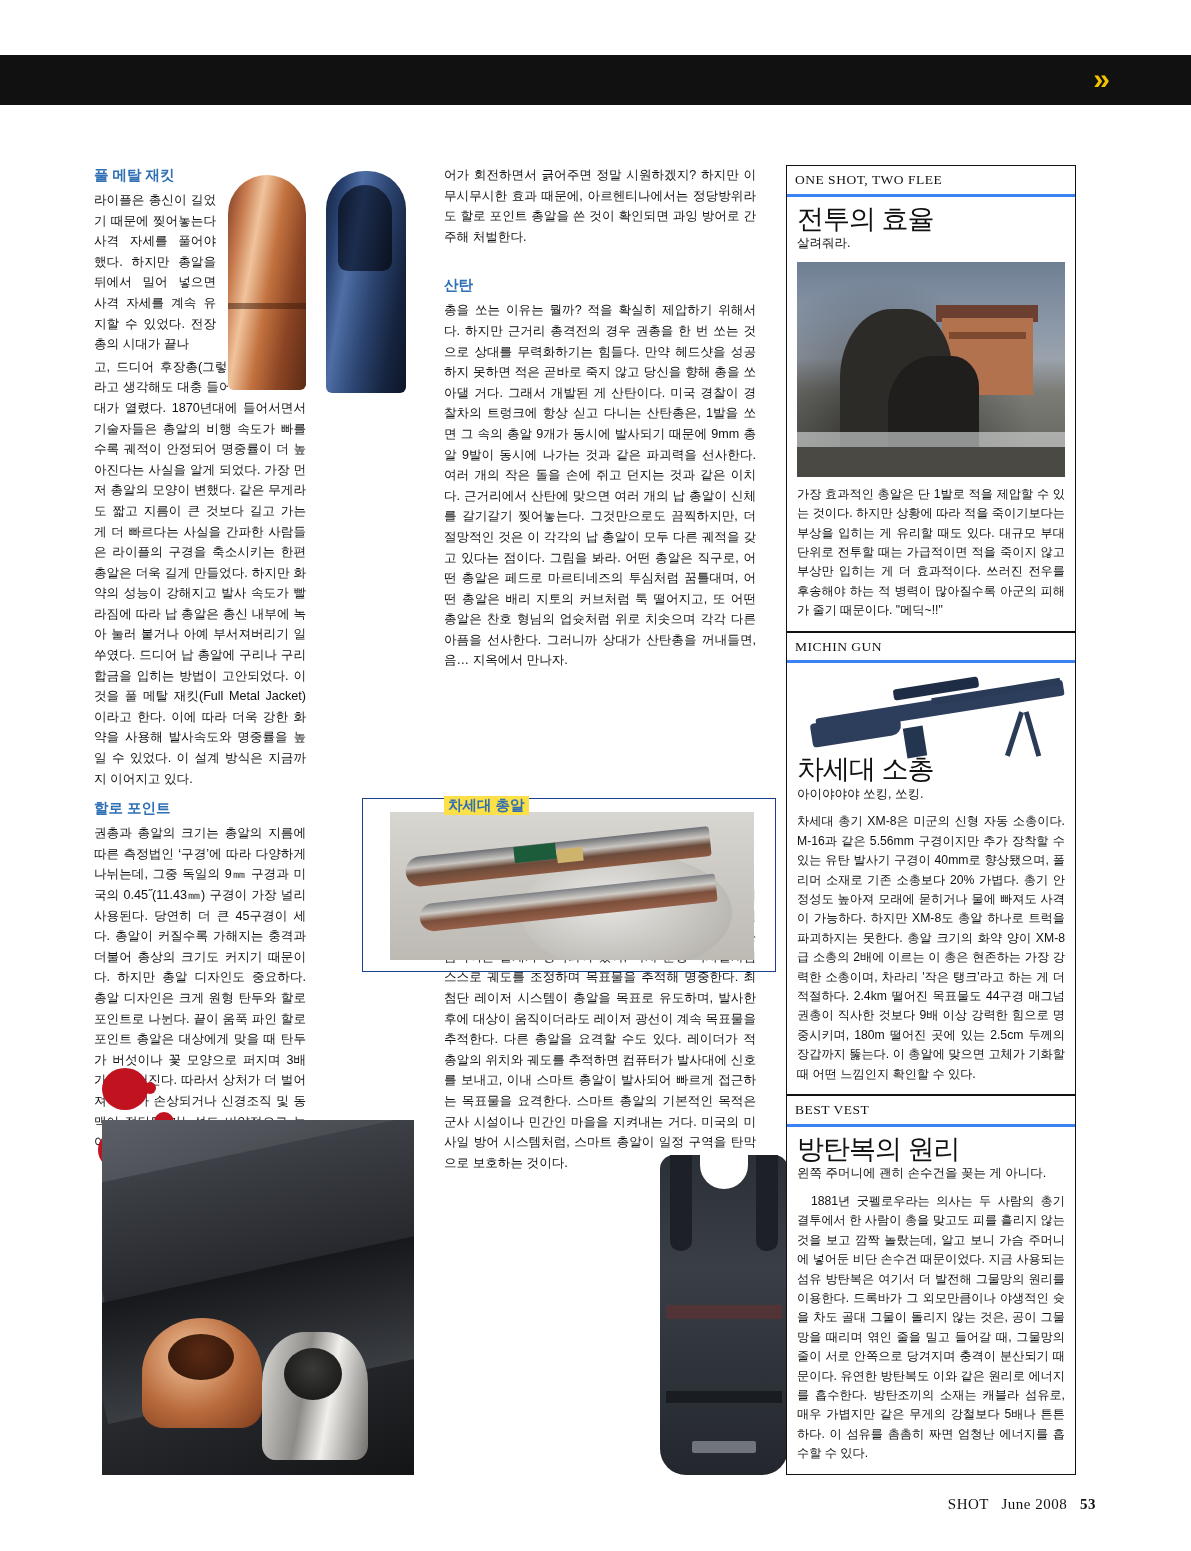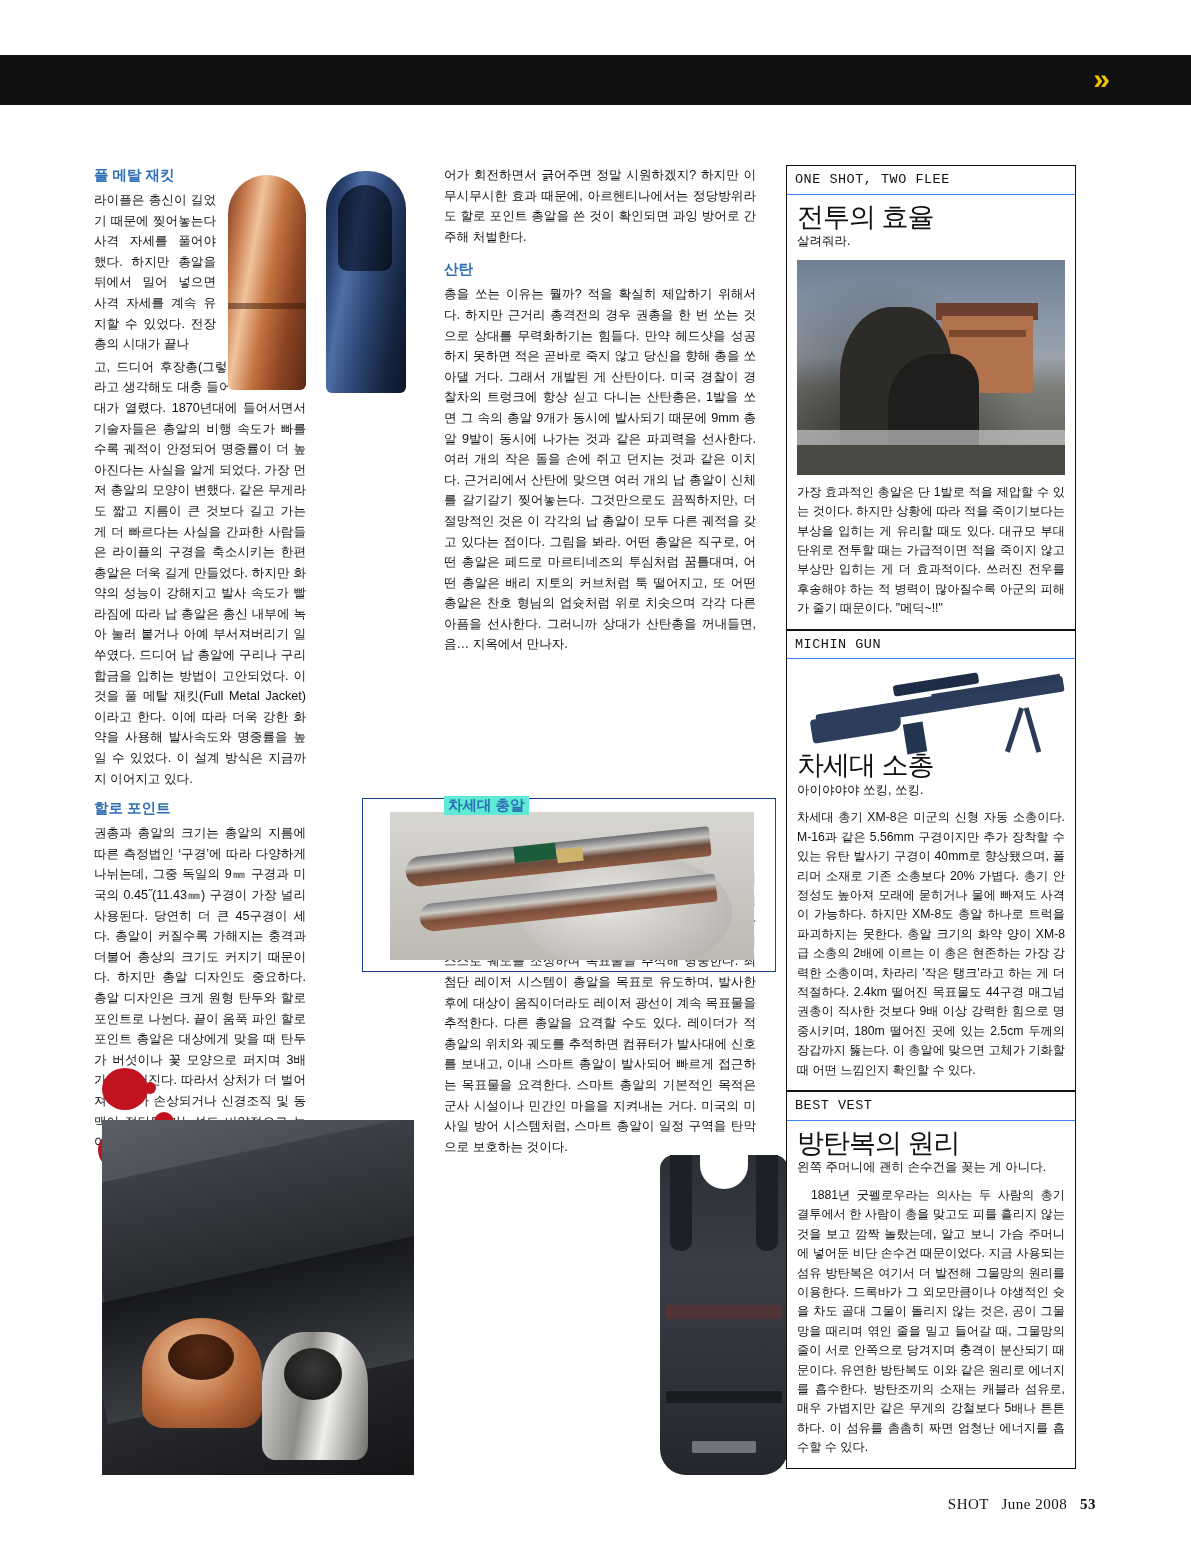--- a/index.html
+++ b/index.html
@@ -27,21 +27,21 @@
       background:linear-gradient(100deg,#16243f 0%,#27406e 16%,#4e6ea5 32%,#2c4572 55%,#16243f 80%,#0d1629 100%);}
   .img-bullets .b2:before{content:"";position:absolute;left:12px;top:14px;width:54px;height:86px;border-radius:28px 28px 10px 10px;background:linear-gradient(100deg,#0d1629,#1c2d4e 40%,#0a111f);}
 
   
   #col2{left:444px;top:165px;width:312px;}
   
   #col3{left:786px;top:165px;width:290px;}
 
   
   .rbox{position:relative;border:1px solid #111;background:#fff;margin-bottom:0;}
-  .rbox .kicker{border-bottom:1px solid #3b82f6;padding:4px 8px 3px 8px;font-family:Liberation Mono, monospace;font-size:13.5px;letter-spacing:.5px;color:#111;}
+  .rbox .kicker{border-bottom:3px solid #3b82f6;padding:4px 8px 3px 8px;font-family:Liberation Serif, serif;font-size:13.5px;letter-spacing:.5px;color:#111;}
   .rbox .inner{padding:8px 10px 10px 10px;}
   .rtitle{font-size:27px;font-weight:normal;letter-spacing:-1px;margin:4px 0 4px 0;color:#111;}
   .rsub{font-size:12.5px;font-weight:normal;margin:0 0 8px 0;color:#111;}
   .rbody{font-size:12.2px;line-height:19.4px;text-align:justify;}
 
   
   .photo-statue{width:100%;height:215px;background:
       radial-gradient(circle at 30% 80%, rgba(0,0,0,.55), rgba(0,0,0,0) 60%),
       linear-gradient(180deg,#6f7f93 0%,#8a97a8 28%,#9aa2ac 45%,#7d7d78 60%,#5c5b55 100%);
       position:relative;overflow:hidden;}
@@ -74,21 +74,21 @@
   .photo-vest .logo{position:absolute;left:32px;bottom:22px;width:64px;height:12px;background:#70757d;border-radius:2px;font-size:7px;color:#e8e8e8;text-align:center;line-height:12px;letter-spacing:1px;}
 
   
   .smartbox{position:absolute;left:362px;top:798px;width:412px;height:172px;border:1px solid #1b3f8f;}
   .smartphoto{position:absolute;left:390px;top:812px;width:364px;height:148px;overflow:hidden;background:linear-gradient(180deg,#d8d6d1,#bdbab4);}
   .smartphoto .disc{position:absolute;left:36%;top:28%;width:58%;height:80%;background:radial-gradient(ellipse at 40% 40%,#e9e7e3,#a9a6a1);border-radius:50%;}
   .smartphoto .r1{position:absolute;left:4%;top:20%;width:84%;height:30px;background:linear-gradient(180deg,#6d6f74,#c9c6c1 35%,#6b4b3b 60%,#8e5a42);border-radius:16px 4px 4px 16px;transform:rotate(-6deg);}
   .smartphoto .r2{position:absolute;left:8%;top:52%;width:82%;height:28px;background:linear-gradient(180deg,#7d7f84,#cfccc6 35%,#7b4f3b 62%,#96604a);border-radius:16px 4px 4px 16px;transform:rotate(-6deg);}
   .smartphoto .chip{position:absolute;left:34%;top:22%;width:42px;height:16px;background:#1d5c3a;transform:rotate(-6deg);}
   .smartphoto .chip2{position:absolute;left:46%;top:24%;width:26px;height:14px;background:#cdb36b;transform:rotate(-6deg);}
-  .cap-label{position:absolute;left:444px;top:796px;font-size:14.5px;font-weight:bold;color:#2f6fb5;background:#5eead4;padding:0 4px;}
+  .cap-label{position:absolute;left:444px;top:796px;font-size:14.5px;font-weight:bold;color:#2f6fb5;background:#fde047;padding:0 4px;}
 
   
   .photo-hp{position:absolute;left:102px;top:1120px;width:312px;height:355px;overflow:hidden;background:linear-gradient(160deg,#5c5f66,#2b2d31 60%,#141517);}
   .photo-hp .slide{position:absolute;left:-10px;top:30px;width:340px;height:150px;background:linear-gradient(180deg,#3d4046,#202227);transform:rotate(-12deg);}
   .photo-hp .slide2{position:absolute;left:-10px;top:150px;width:340px;height:120px;background:linear-gradient(180deg,#16181b,#3a3d42);transform:rotate(-12deg);}
   .photo-hp .cu1{position:absolute;left:40px;top:198px;width:120px;height:110px;background:radial-gradient(circle at 40% 35%,#f3c49a,#b86a3c 55%,#7d3c1d);border-radius:50% 50% 18% 18%;}
   .photo-hp .cu1:after{content:"";position:absolute;left:26px;top:16px;width:66px;height:46px;background:radial-gradient(circle at 50% 40%,#5a2a14,#2d1409);border-radius:50%;}
   .photo-hp .cu2{position:absolute;left:160px;top:212px;width:106px;height:128px;background:linear-gradient(100deg,#d9d7d2,#8d8b88 40%,#f1efeb 62%,#6f6d6a);border-radius:40% 40% 12% 12%;}
   .photo-hp .cu2:after{content:"";position:absolute;left:22px;top:16px;width:58px;height:52px;background:radial-gradient(circle at 50% 40%,#3a3a38,#111);border-radius:50%;}
 
@@ -132,21 +132,21 @@
 
   <div class="photo-hp">
     <div class="slide"></div>
     <div class="slide2"></div>
     <div class="cu1"></div>
     <div class="cu2"></div>
   </div>
 
   <div class="col" id="col2">
     <p>어가 회전하면서 긁어주면 정말 시원하겠지? 하지만 이 무시무시한 효과 때문에, 아르헨티나에서는 정당방위라도 할로 포인트 총알을 쓴 것이 확인되면 과잉 방어로 간주해 처벌한다.</p>
-    <div class="h-blue" style="margin-top:12px;">산탄</div>
+    <div class="h-blue" style="margin-top:28px;">산탄</div>
     <p>총을 쏘는 이유는 뭘까? 적을 확실히 제압하기 위해서다. 하지만 근거리 총격전의 경우 권총을 한 번 쏘는 것으로 상대를 무력화하기는 힘들다. 만약 헤드샷을 성공하지 못하면 적은 곧바로 죽지 않고 당신을 향해 총을 쏘아댈 거다. 그래서 개발된 게 산탄이다. 미국 경찰이 경찰차의 트렁크에 항상 싣고 다니는 산탄총은, 1발을 쏘면 그 속의 총알 9개가 동시에 발사되기 때문에 9mm 총알 9발이 동시에 나가는 것과 같은 파괴력을 선사한다. 여러 개의 작은 돌을 손에 쥐고 던지는 것과 같은 이치다. 근거리에서 산탄에 맞으면 여러 개의 납 총알이 신체를 갈기갈기 찢어놓는다. 그것만으로도 끔찍하지만, 더 절망적인 것은 이 각각의 납 총알이 모두 다른 궤적을 갖고 있다는 점이다. 그림을 봐라. 어떤 총알은 직구로, 어떤 총알은 페드로 마르티네즈의 투심처럼 꿈틀대며, 어떤 총알은 배리 지토의 커브처럼 툭 떨어지고, 또 어떤 총알은 찬호 형님의 업슛처럼 위로 치솟으며 각각 다른 아픔을 선사한다. 그러니까 상대가 산탄총을 꺼내들면, 음… 지옥에서 만나자.</p>
     <div style="height:214px;"></div>
     <p>스마트 총알은 아직 개발 단계지만, 기존 총알을 모두 퇴역시킬 수 있을 정도로 강력하다. 당신의 로망인 원샷 원킬을 가능하게 해주기 때문이다. 이 총알의 공무니에는 움직이는 날개가 장착되어 있어, 마치 순항 미사일처럼 스스로 궤도를 조정하며 목표물을 추적해 명중한다. 최첨단 레이저 시스템이 총알을 목표로 유도하며, 발사한 후에 대상이 움직이더라도 레이저 광선이 계속 목표물을 추적한다. 다른 총알을 요격할 수도 있다. 레이더가 적 총알의 위치와 궤도를 추적하면 컴퓨터가 발사대에 신호를 보내고, 이내 스마트 총알이 발사되어 빠르게 접근하는 목표물을 요격한다. 스마트 총알의 기본적인 목적은 군사 시설이나 민간인 마을을 지켜내는 거다. 미국의 미사일 방어 시스템처럼, 스마트 총알이 일정 구역을 탄막으로 보호하는 것이다.</p>
   </div>
 
   <div class="smartbox"></div>
   <div class="smartphoto">
     <div class="disc"></div>
     <div class="r1"></div>
     <div class="chip"></div>

